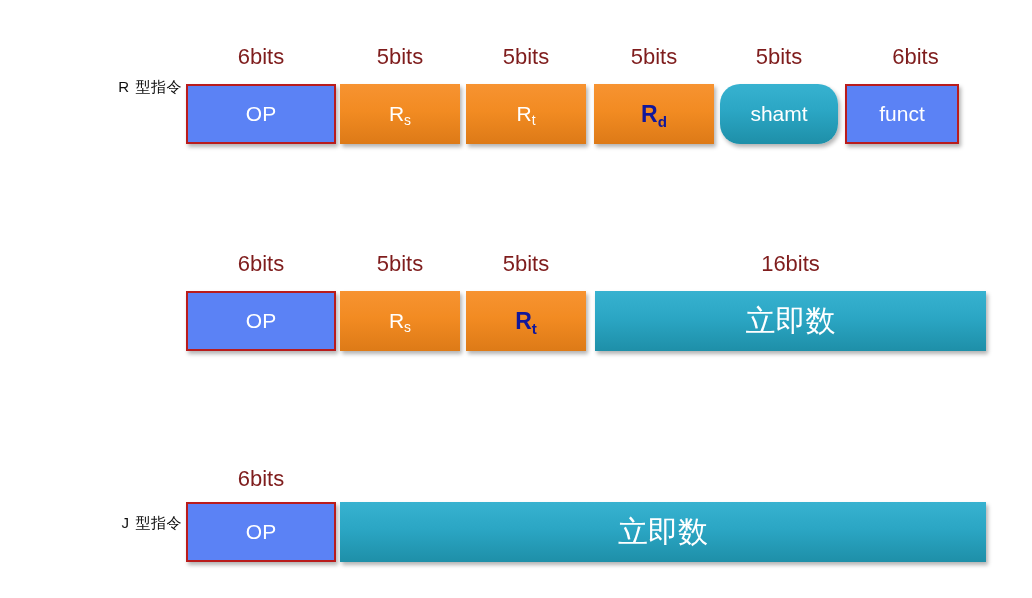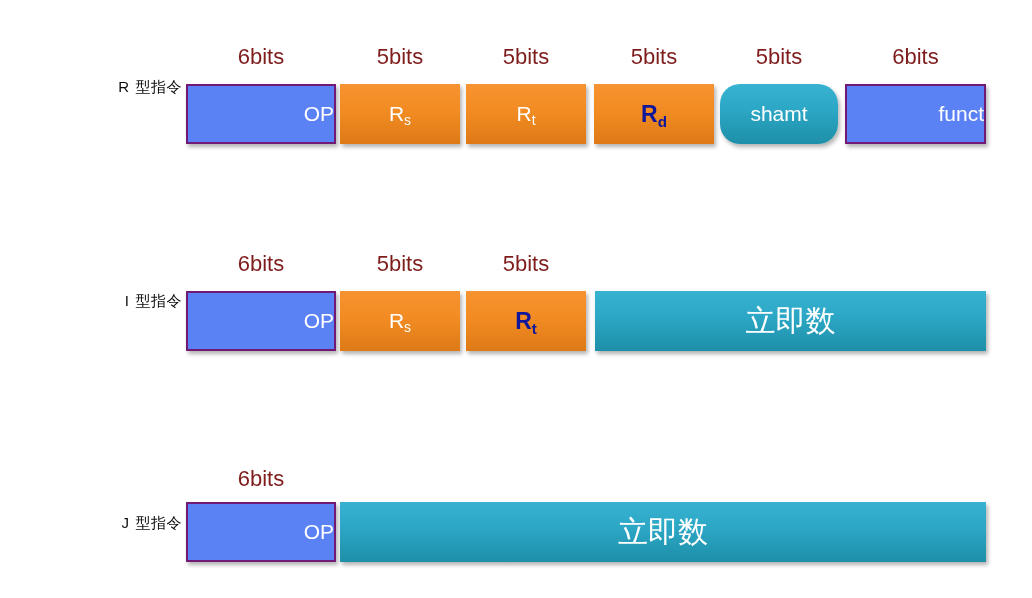--- a/index.html
+++ b/index.html
@@ -78,22 +78,21 @@
     color: #ffffff;
     white-space: nowrap;
     box-shadow: 2px 3px 4px rgba(0,0,0,0.30);
   }
   .row-r .field { top: 48px; }
   .row-i .field { top: 48px; }
   .row-j .field { top: 48px; }
 
   .field.blue {
     background: #5b82f5;
-    border: 2px solid #701a75;
-    justify-content: flex-end;
+    border: 2px solid #b91c1c;
   }
   .field.orange {
     background: linear-gradient(to bottom, #f79331 0%, #f28b22 45%, #dd7a17 100%);
     border: none;
   }
   .field.teal {
     background: linear-gradient(to bottom, #37b2d0 0%, #2ba6c4 45%, #1e8fa8 100%);
     border: none;
   }
 
@@ -138,38 +137,38 @@
       </div>
       <div class="bits" style="left: 594px; width: 120px;">5bits</div>
       <div class="field orange hl" style="left: 594px; width: 120px;">
         <span class="lbl">R<sub>d</sub></span>
       </div>
       <div class="bits" style="left: 720px; width: 118px;">5bits</div>
       <div class="field teal" style="left: 720px; width: 118px; border-radius: 20px;">
         <span class="lbl">shamt</span>
       </div>
       <div class="bits" style="left: 845px; width: 141px;">6bits</div>
-      <div class="field blue" style="left: 845px; width: 141px;">
+      <div class="field blue" style="left: 845px; width: 114px;">
         <span class="lbl">funct</span>
       </div>
     </div>
     <div class="row row-i">
-      <div class="row-label"><span class="type-letter">I</span><span class="type-word">型指令</span></div>
       <div class="bits" style="left: 186px; width: 150px;">6bits</div>
       <div class="field blue" style="left: 186px; width: 150px;">
         <span class="lbl">OP</span>
       </div>
       <div class="bits" style="left: 340px; width: 120px;">5bits</div>
       <div class="field orange" style="left: 340px; width: 120px;">
         <span class="lbl">R<sub>s</sub></span>
       </div>
       <div class="bits" style="left: 466px; width: 120px;">5bits</div>
       <div class="field orange hl" style="left: 466px; width: 120px;">
         <span class="lbl">R<sub>t</sub></span>
       </div>
+      <div class="bits" style="left: 595px; width: 391px;">16bits</div>
       <div class="field teal cjk" style="left: 595px; width: 391px;">
         <span class="lbl">立即数</span>
       </div>
     </div>
     <div class="row row-j">
       <div class="row-label"><span class="type-letter">J</span><span class="type-word">型指令</span></div>
       <div class="bits" style="left: 186px; width: 150px;">6bits</div>
       <div class="field blue" style="left: 186px; width: 150px;">
         <span class="lbl">OP</span>
       </div>

